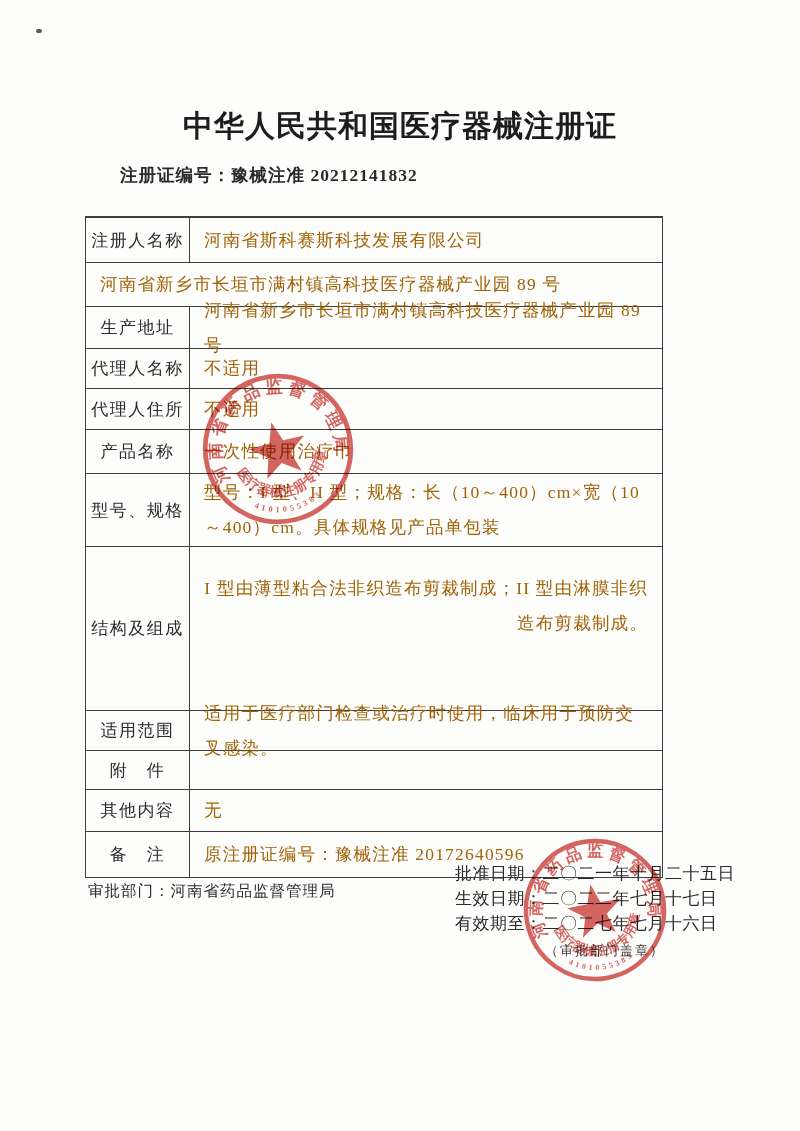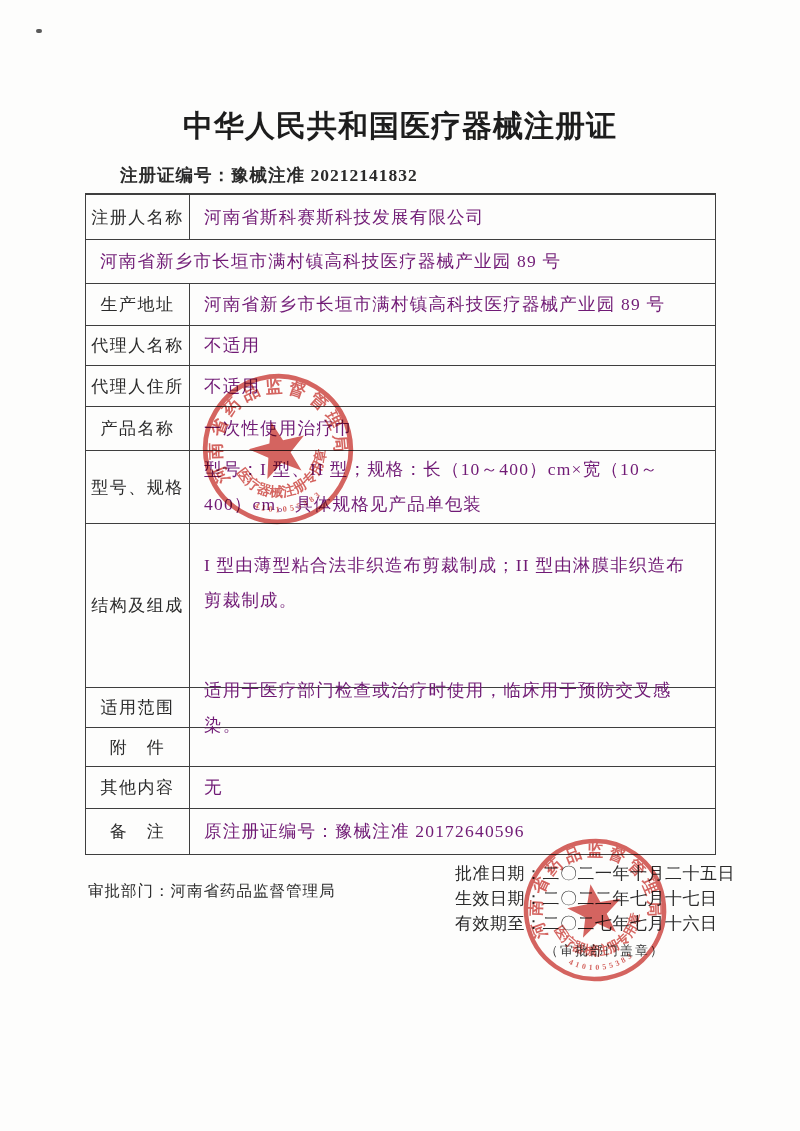--- a/index.html
+++ b/index.html
@@ -15,38 +15,38 @@
     position:absolute; top:106px; left:0; width:100%;
     text-align:center; font-size:30px; font-weight:bold; color:#1d1d1d;
     letter-spacing:1px;
   }
   .cert-line {
     position:absolute; left:120px; top:163px;
     font-size:17.5px; letter-spacing:1px; color:#2a2a2a;font-weight:bold;
   }
 
   .rtable {
-    position:absolute; left:85px; top:193px; width:631px;
+    position:absolute; left:85px; top:216px; width:578px;
     border:1px solid #3e3e3e; border-top-width:2px;
     box-sizing:border-box;
   }
   .trow { display:flex; box-sizing:border-box; }
   .trow + .trow { border-top:1px solid #3e3e3e; }
   .tlabel {
     width:104px; flex:0 0 104px; box-sizing:border-box;
     border-right:1px solid #3e3e3e;
     display:flex; align-items:center; justify-content:center;
     font-size:17px; letter-spacing:1.5px; text-align:center; color:#2b2b2b;
   }
   .tvalue {
     flex:1; box-sizing:border-box; padding:12px 14px;
     display:flex; align-items:center;
-    font-size:17.5px; letter-spacing:1.2px; line-height:35px; color:#701a75;
+    font-size:17.5px; letter-spacing:1.2px; line-height:35px; color:#a16207;
   }
-  .trow.valign-top .tvalue { align-items:flex-start; padding-top:24px; }
+  .trow.valign-top .tvalue { align-items:flex-start; padding-top:24px;text-align:right; }
 
   .dept-line {
     position:absolute; left:88px; top:866px;
     font-size:15.5px; letter-spacing:1px; color:#2b2b2b;margin-top:15px;
   }
   .dates {
     position:absolute; left:455px; top:861px;
     font-size:17px; letter-spacing:0.5px; color:#2b2b2b;
   }
   .dates .dline { height:25px; line-height:25px; }

